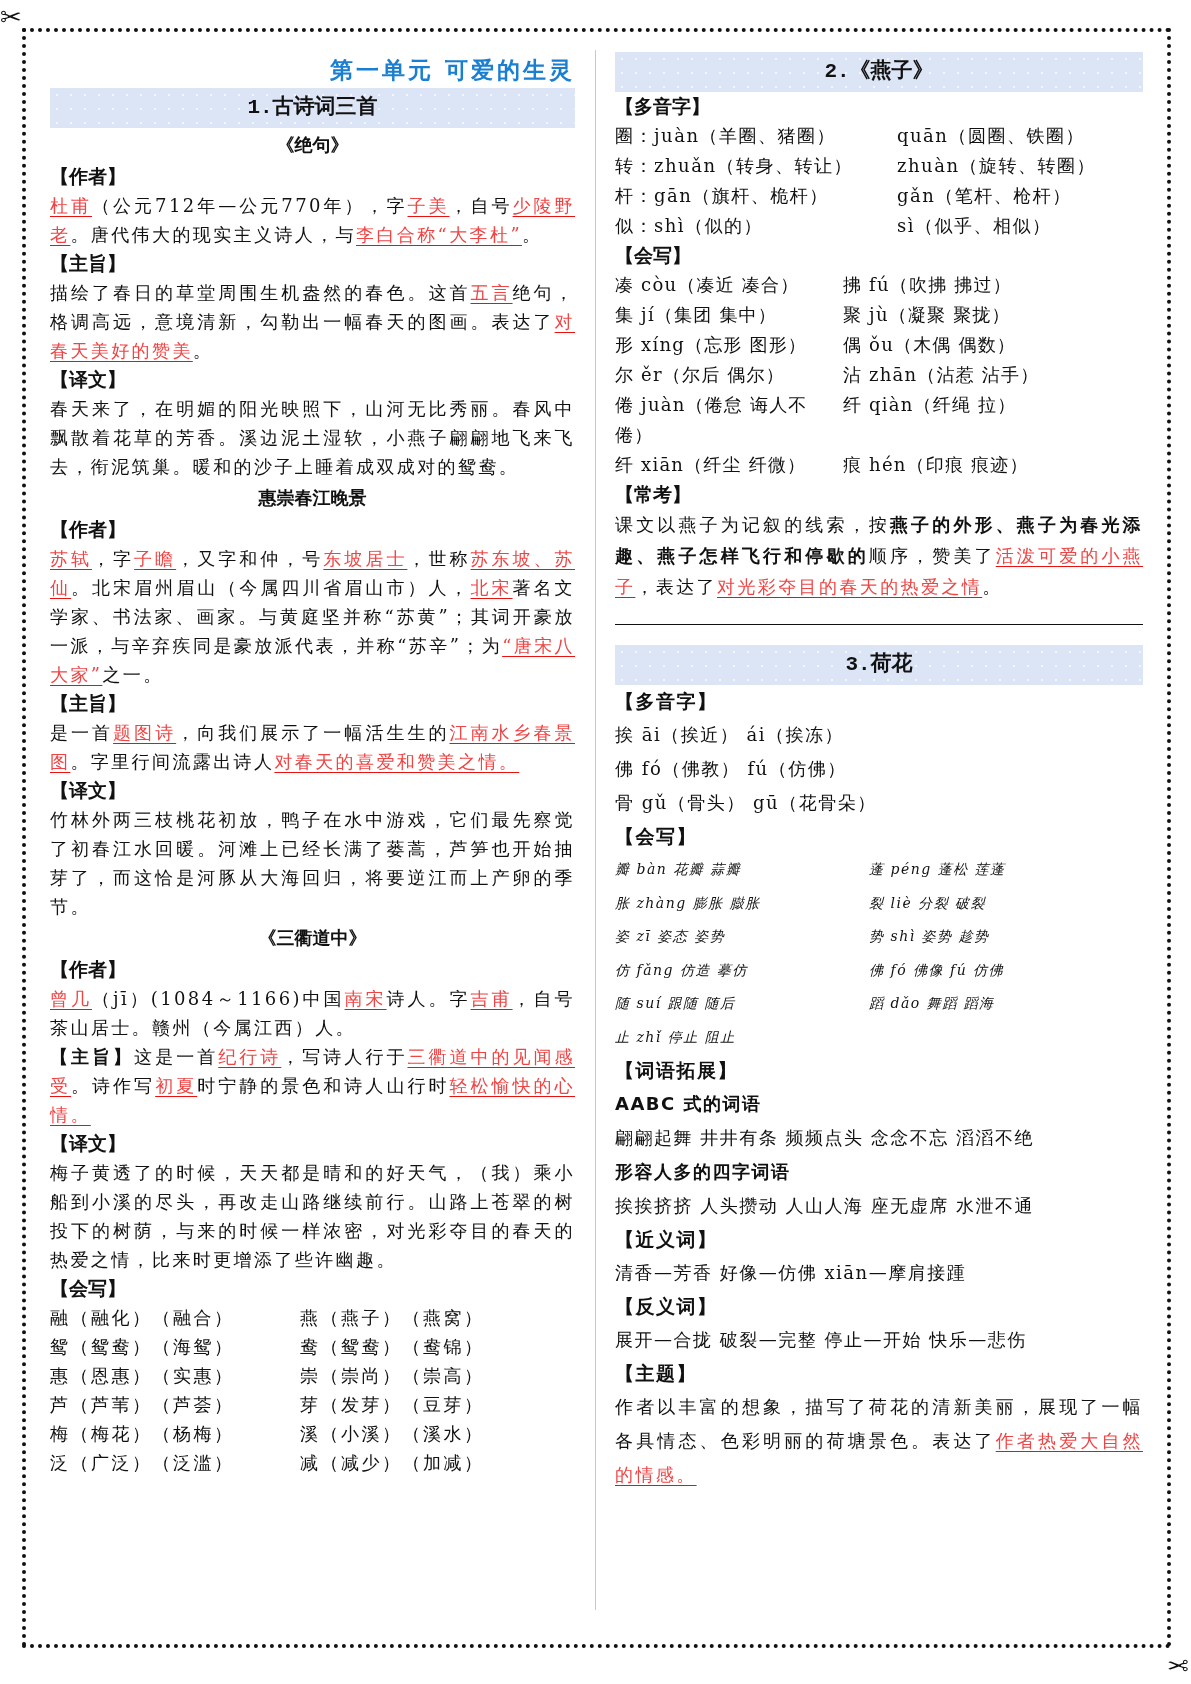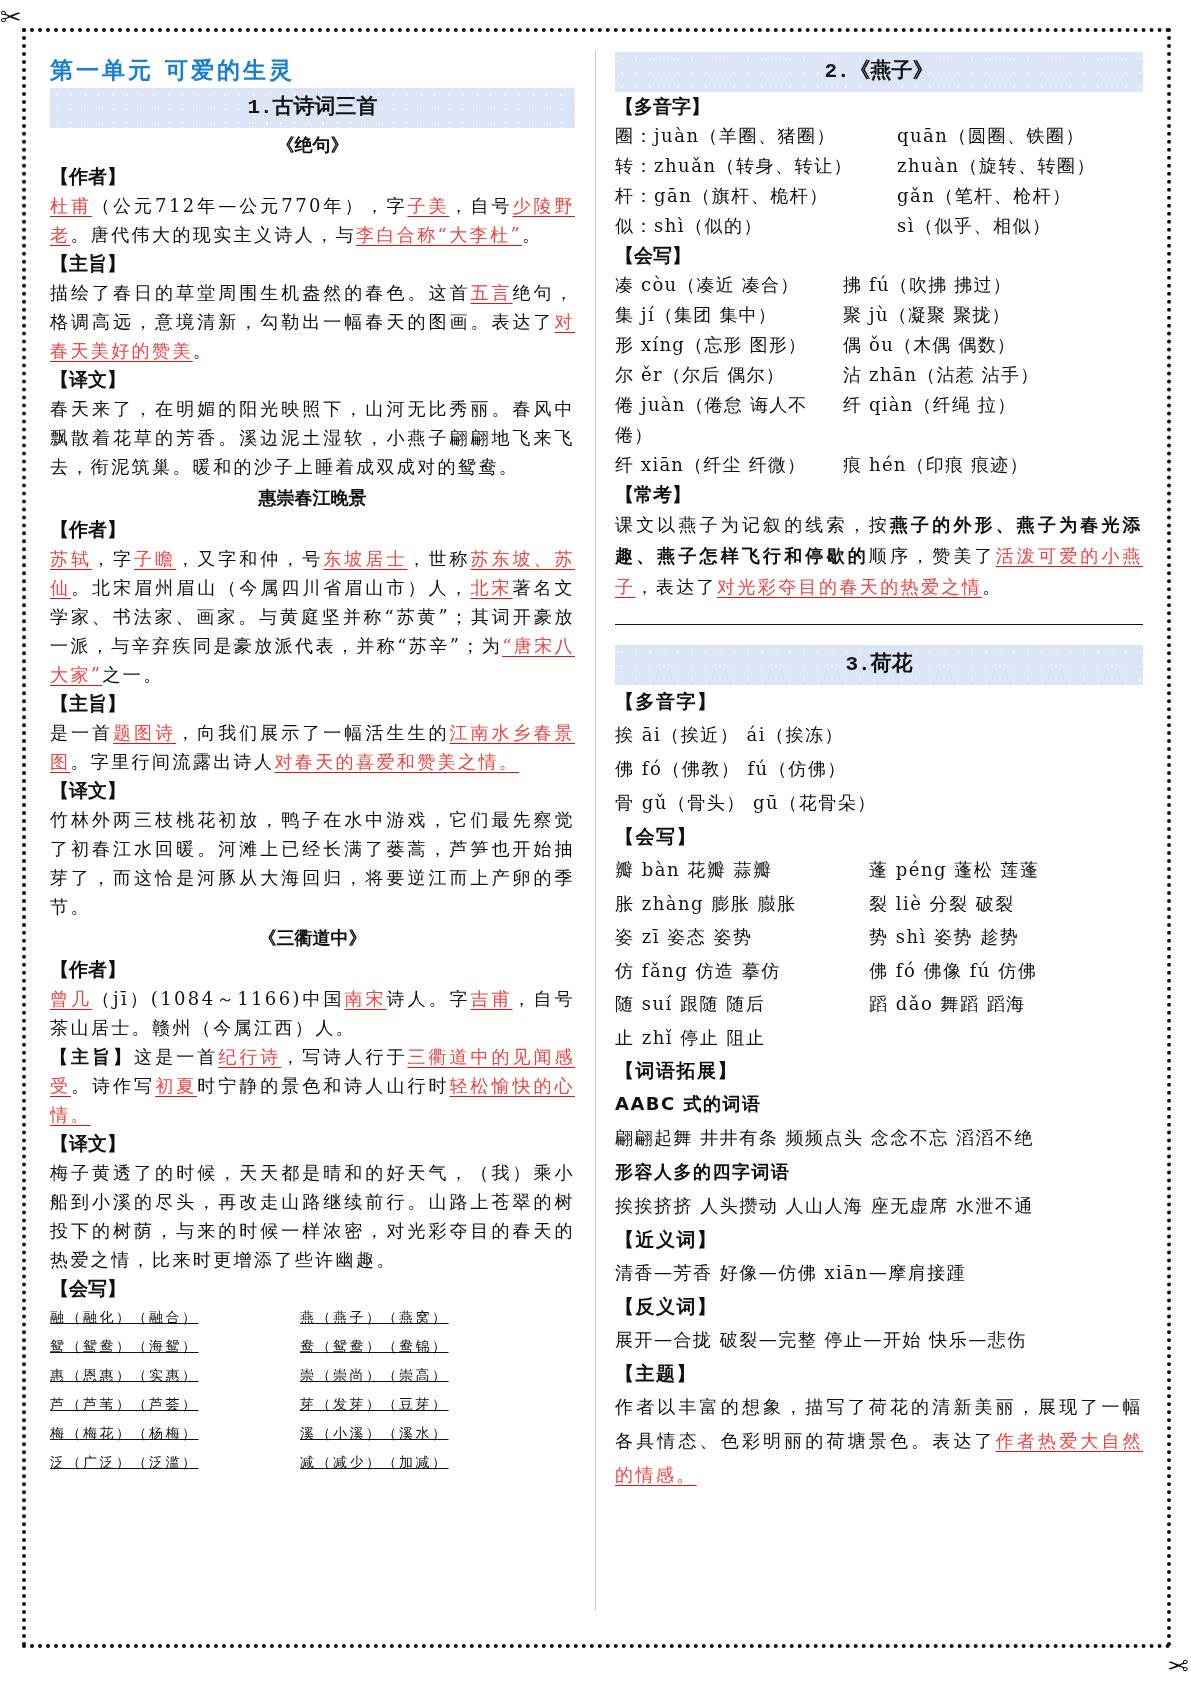--- a/index.html
+++ b/index.html
@@ -14,21 +14,21 @@
   .scissors.tl { left: 0px; top: 4px; }
   .scissors.br { right: 2px; bottom: 6px; transform: rotate(180deg); }
 
   .divider { position: absolute; left: 595px; top: 50px; width: 1px; height: 1560px; background: #c8c8c8; }
 
   .col { position: absolute; top: 52px; }
   .col.left { left: 50px; width: 525px; }
   .col.right { left: 615px; width: 528px; }
 
   .unit-title {
-    text-align: left; color: #1a7fd0; font-size: 23px; font-weight: bold;
+    text-align: right; color: #1a7fd0; font-size: 23px; font-weight: bold;
     letter-spacing: 3px; height: 36px; line-height: 36px;
     font-family: "DejaVu Sans", sans-serif;
   }
   .band {
     background-color: #dbe5f5;
     background-image: radial-gradient(#f3f6fc 1.2px, transparent 1.3px);
     background-size: 14px 14px;
     text-align: center; font-size: 21px; font-weight: bold; color: #111;
     height: 40px; line-height: 40px;
     font-family: Liberation Mono, monospace;
@@ -39,24 +39,24 @@
   }
   .tag {
     font-weight: bold; font-size: 19px; height: 29px; line-height: 29px;
     font-family: "DejaVu Sans", sans-serif;
   }
   .para { font-size: 18px; line-height: 29px; letter-spacing: 2.4px; text-align: justify; }
   .para.wide { line-height: 31px; }
   .red { color: #ef4444; text-decoration: underline; text-decoration-color: #e8130f; text-underline-offset: 4px; }
   .bold { font-weight: bold; font-family: "DejaVu Sans", sans-serif; }
 
-  .grid2 { display: grid; grid-template-columns: 250px 1fr; font-size: 14px; line-height: 29px; letter-spacing: 2.5px; text-decoration: underline; }
+  .grid2 { display: grid; grid-template-columns: 250px 1fr; font-size: 18px; line-height: 29px; letter-spacing: 2.5px; }
   .grid-dyz { display: grid; grid-template-columns: 282px 1fr; font-size: 18px; line-height: 30px; letter-spacing: 1.5px; }
   .grid-hx { display: grid; grid-template-columns: 228px 1fr; font-size: 18px; line-height: 30px; letter-spacing: 1.2px; }
-  .grid-hx2 { display: grid; grid-template-columns: 254px 1fr; font-size: 18px; line-height: 33.5px; letter-spacing: 1.5px; }
+  .grid-hx2 { display: grid; grid-template-columns: 254px 1fr; font-size: 14px; line-height: 33.5px; letter-spacing: 1.5px; font-style: italic; }
   .lines { font-size: 18px; line-height: 34px; letter-spacing: 1.5px; }
   .lines .tag { height: 33px; line-height: 33px; }
 
   .hr { height: 1px; background: #111; margin: 22px 0 20px 0; }
 </style>
 </head>
 <body>
 
 <div class="frame"></div>
 <span class="scissors tl">✂</span>

